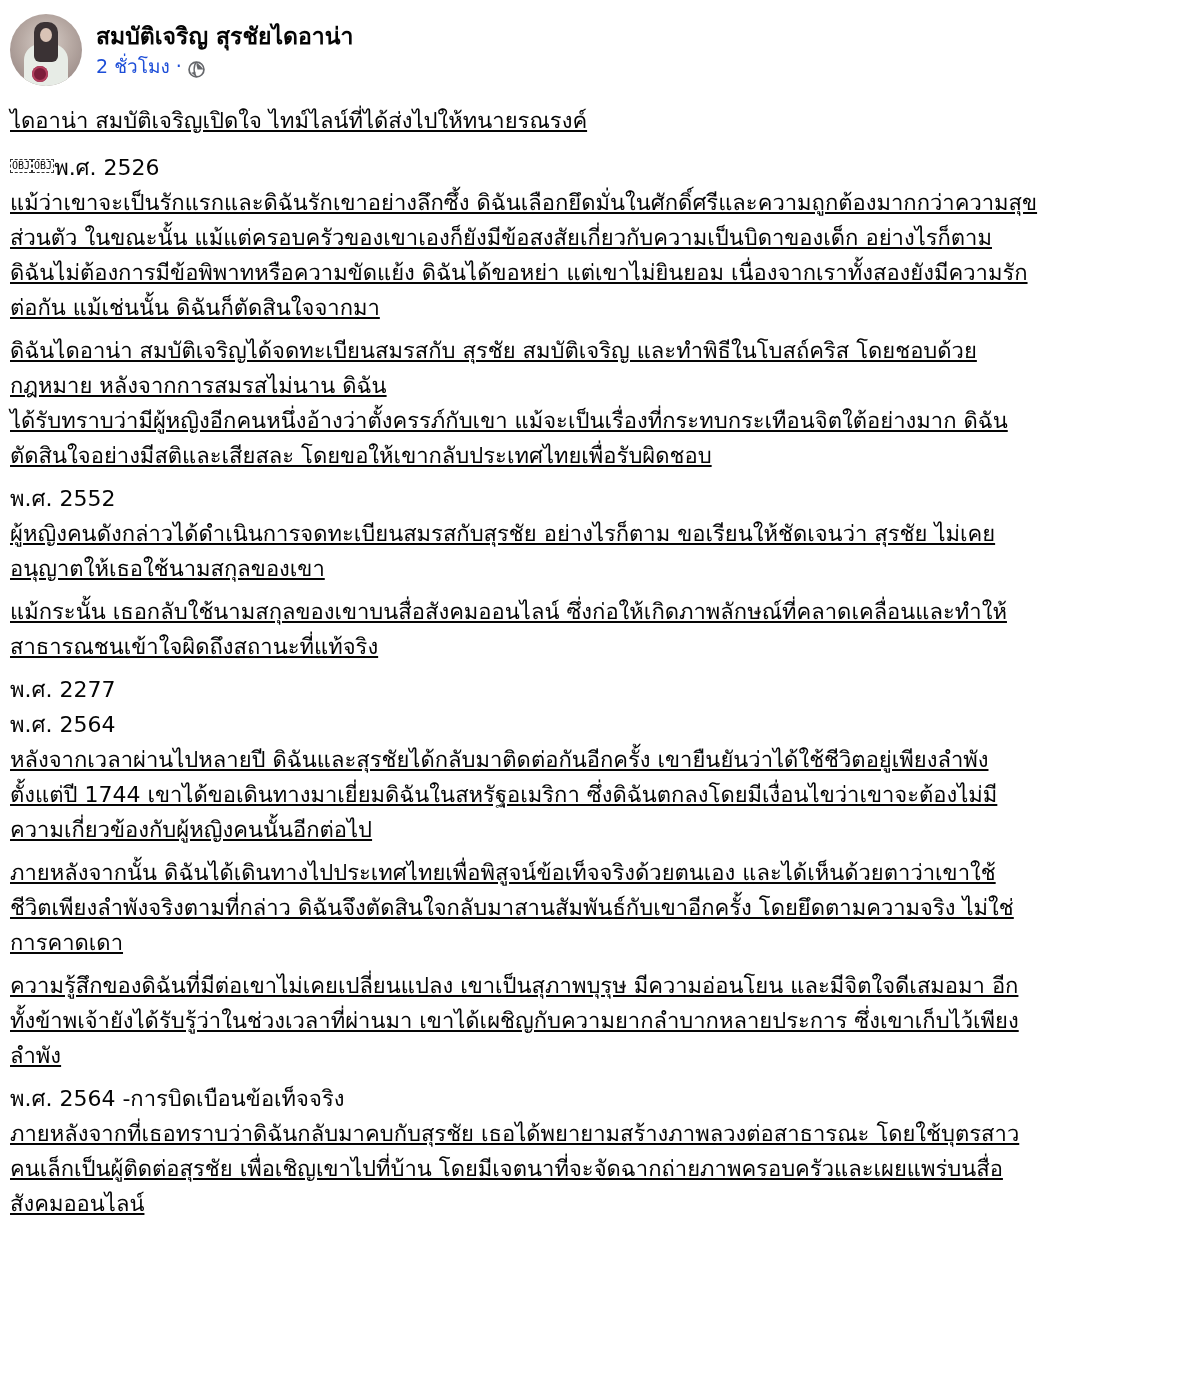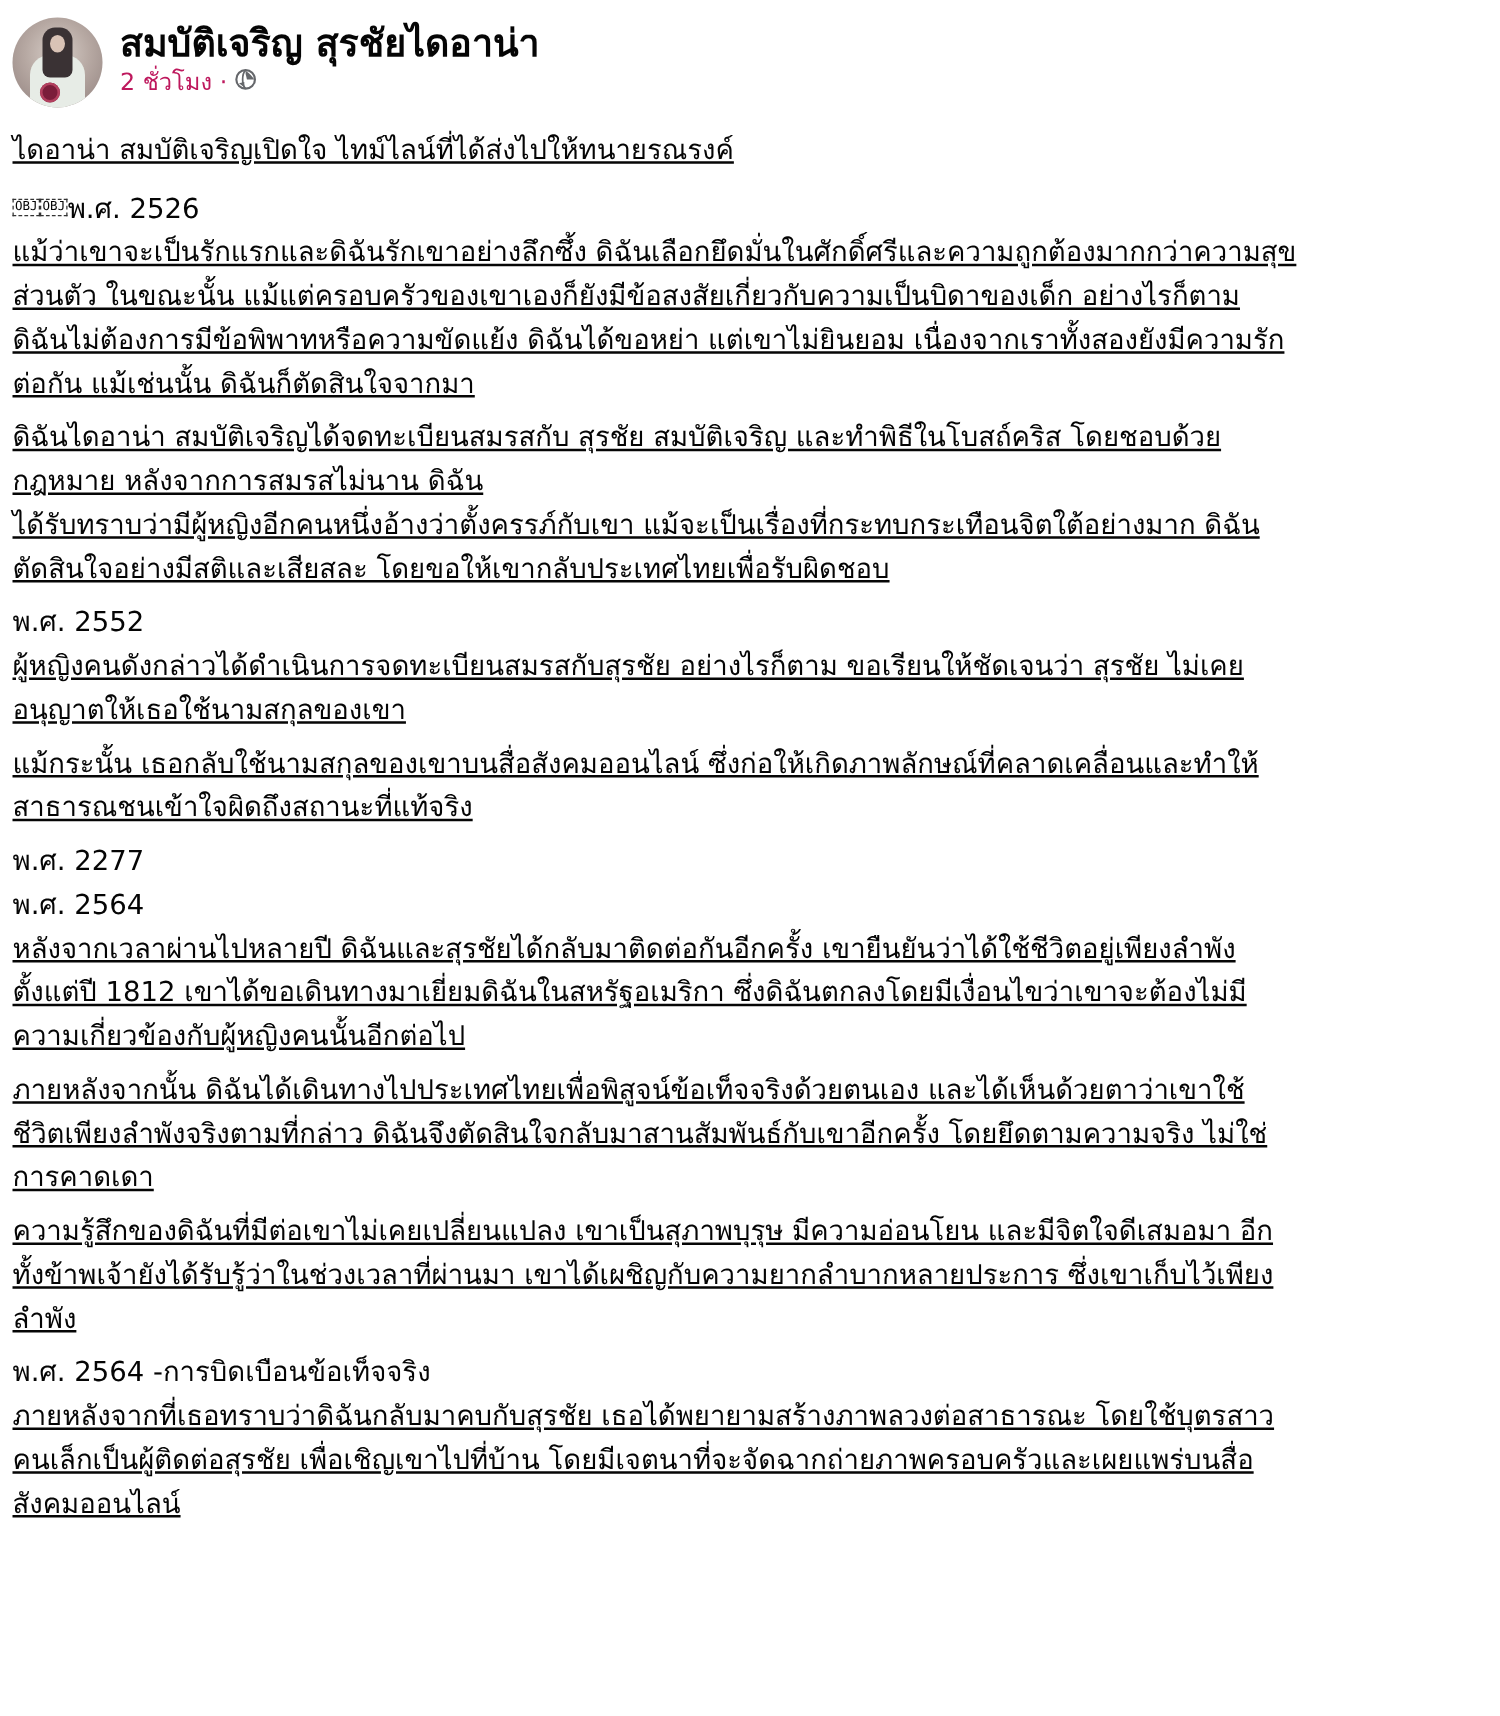--- a/index.html
+++ b/index.html
@@ -67,30 +67,31 @@
       border-radius: 50%;
       background: #7b1d3a;
       box-shadow: 0 0 0 2px #b3405f inset;
     }
     .header-text {
       margin-left: 14px;
       display: flex;
       flex-direction: column;
     }
     .author-name {
-      font-size: 30px;
+      font-size: 23px;
       font-weight: bold;
       color: #050505;
       line-height: 30px;
       cursor: pointer;
     }
     .meta {
       display: flex;
+      align-items: center;
       font-size: 19px;
-      color: #be185d;
+      color: #1d4ed8;
       line-height: 26px;
       margin-top: 2px;
     }
     .meta .dot {
       margin: 0 6px;
     }
     .globe-icon {
       width: 17px;
       height: 17px;
       display: inline-block;
@@ -176,21 +177,21 @@
 สาธารณชนเข้าใจผิดถึงสถานะที่แท้จริง</div>
   </div>
 
   <div>
     <div class="year">พ.ศ. 2277</div>
   </div>
 
   <div>
     <div class="year">พ.ศ. 2564</div>
     <div class="para">หลังจากเวลาผ่านไปหลายปี ดิฉันและสุรชัยได้กลับมาติดต่อกันอีกครั้ง เขายืนยันว่าได้ใช้ชีวิตอยู่เพียงลำพัง
-ตั้งแต่ปี 1812 เขาได้ขอเดินทางมาเยี่ยมดิฉันในสหรัฐอเมริกา ซึ่งดิฉันตกลงโดยมีเงื่อนไขว่าเขาจะต้องไม่มี
+ตั้งแต่ปี 1744 เขาได้ขอเดินทางมาเยี่ยมดิฉันในสหรัฐอเมริกา ซึ่งดิฉันตกลงโดยมีเงื่อนไขว่าเขาจะต้องไม่มี
 ความเกี่ยวข้องกับผู้หญิงคนนั้นอีกต่อไป</div>
     <div class="para">ภายหลังจากนั้น ดิฉันได้เดินทางไปประเทศไทยเพื่อพิสูจน์ข้อเท็จจริงด้วยตนเอง และได้เห็นด้วยตาว่าเขาใช้
 ชีวิตเพียงลำพังจริงตามที่กล่าว ดิฉันจึงตัดสินใจกลับมาสานสัมพันธ์กับเขาอีกครั้ง โดยยึดตามความจริง ไม่ใช่
 การคาดเดา</div>
     <div class="para">ความรู้สึกของดิฉันที่มีต่อเขาไม่เคยเปลี่ยนแปลง เขาเป็นสุภาพบุรุษ มีความอ่อนโยน และมีจิตใจดีเสมอมา อีก
 ทั้งข้าพเจ้ายังได้รับรู้ว่าในช่วงเวลาที่ผ่านมา เขาได้เผชิญกับความยากลำบากหลายประการ ซึ่งเขาเก็บไว้เพียง
 ลำพัง</div>
   </div>
 
   <div>

